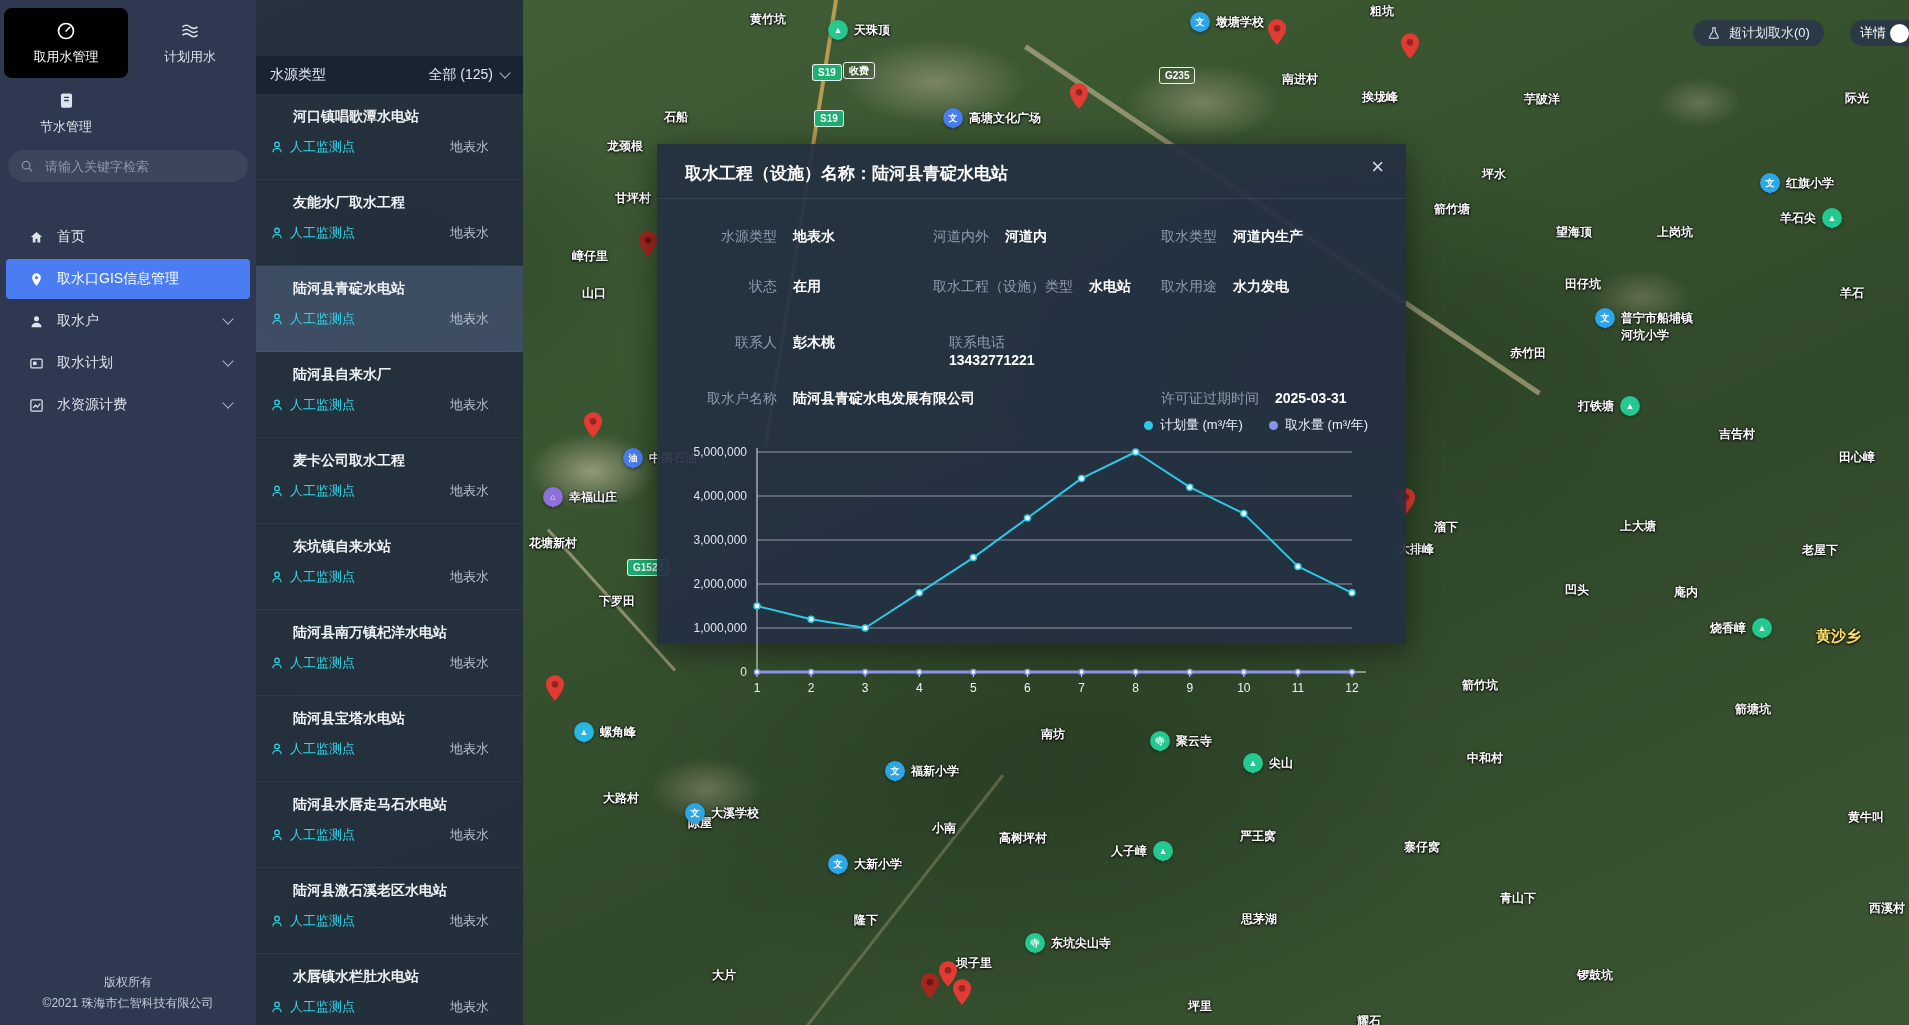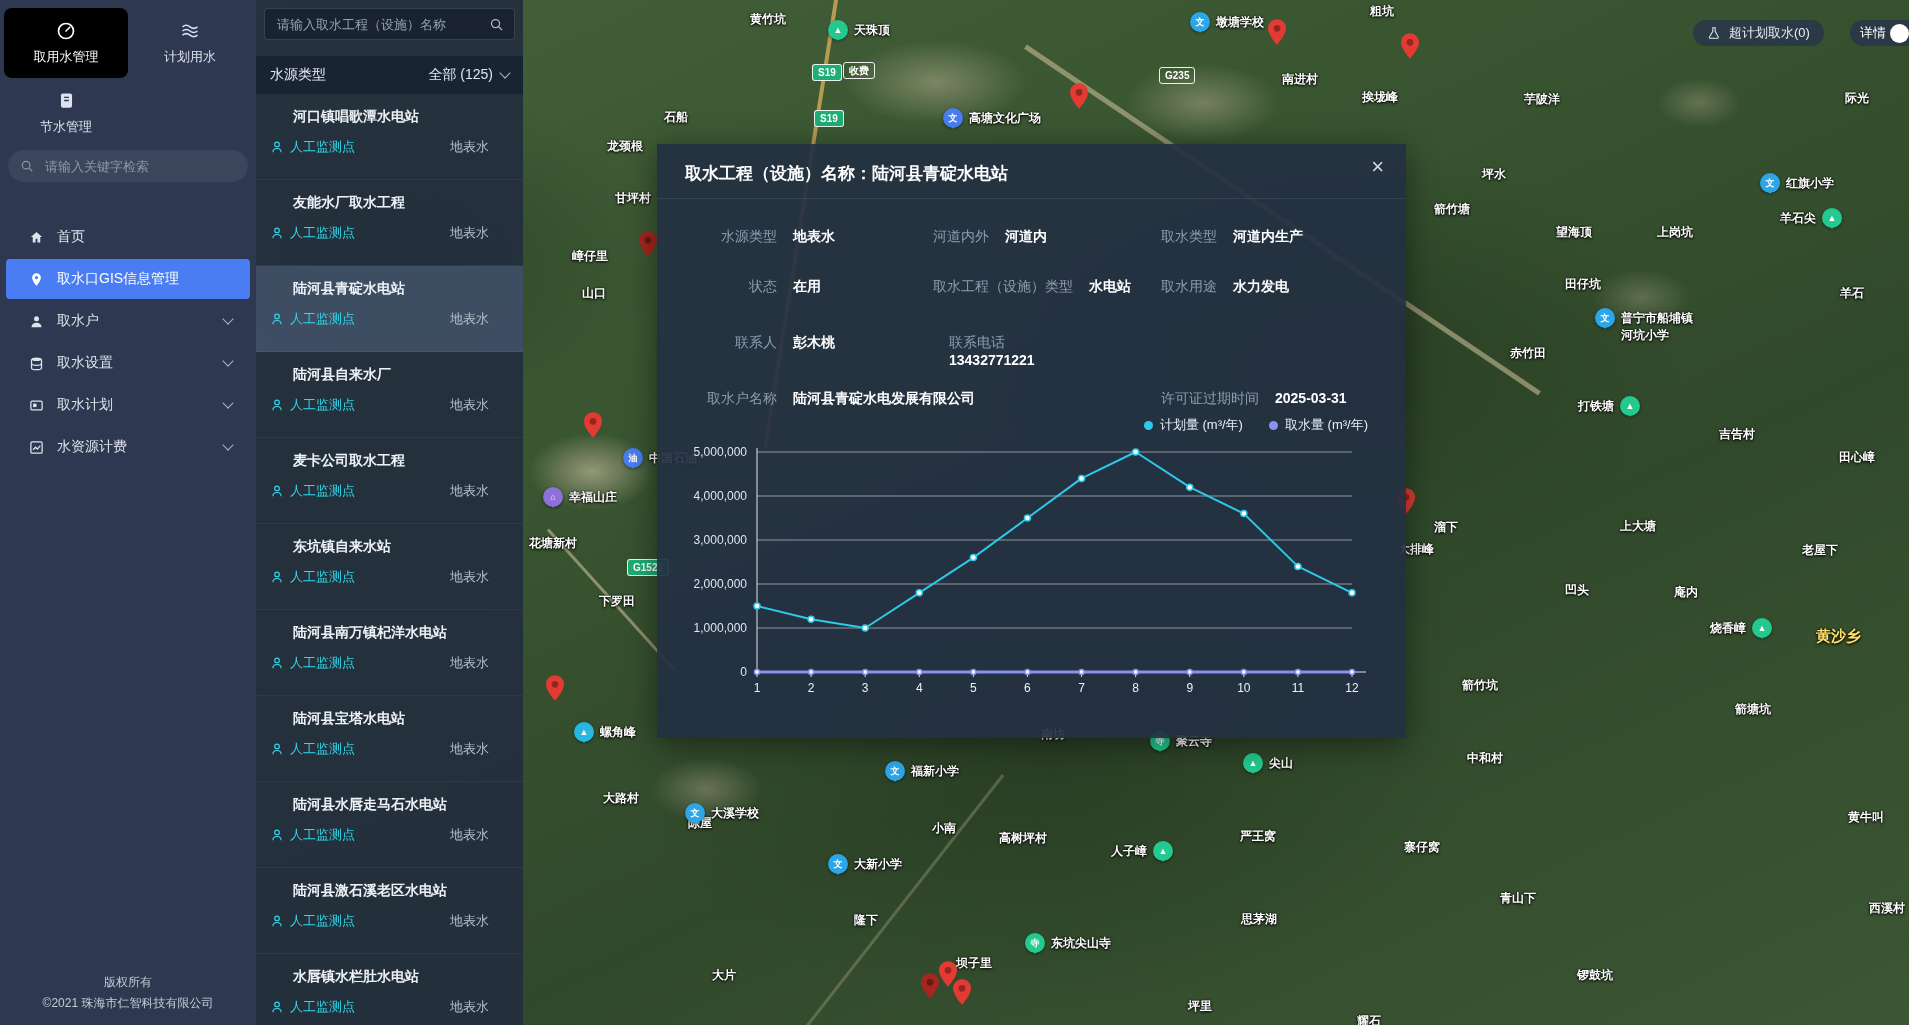--- a/index.html
+++ b/index.html
@@ -71,21 +71,21 @@
       display:flex;align-items:center;padding:0 14px;color:#e7ecf3;font-size:14px;}
   #panel-header .ph-filter{margin-left:auto;display:flex;align-items:center;gap:8px;color:#dfe5ee;cursor:pointer;}
   #station-list{position:absolute;left:0;top:94px;right:0;bottom:0;overflow:hidden;}
   .st-item{height:86px;box-sizing:border-box;padding:14px 14px 0;border-bottom:1px solid rgba(255,255,255,.05);cursor:pointer;}
   .st-item.active{background:rgba(84,102,132,.55);}
   .st-name{color:#eef2f7;font-size:14px;font-weight:bold;margin-bottom:12px;white-space:nowrap;margin-left:23px;}
   .st-meta{display:flex;align-items:center;}
   .st-mon{display:flex;align-items:center;gap:6px;color:#33d6ea;font-size:13px;}
   .st-type{margin-left:auto;color:#b6c0cd;font-size:13px;padding-right:20px;}
   
-  #modal{position:absolute;left:657px;top:144px;width:749px;height:594px;background:rgba(36,47,66,.93);
+  #modal{position:absolute;left:657px;top:144px;width:749px;height:500px;background:rgba(36,47,66,.93);
       border-radius:0;box-shadow:0 6px 30px rgba(0,0,0,.45);z-index:20;}
   #modal-title{position:absolute;left:28px;top:18px;color:#fff;font-size:17px;font-weight:600;}
   #modal-close{position:absolute;right:22px;top:12px;color:#d5dbe6;font-size:22px;cursor:pointer;line-height:1;}
   #modal-divider{position:absolute;left:0;top:54px;width:100%;height:1px;background:rgba(255,255,255,.08);}
   .fcell{position:absolute;display:flex;align-items:baseline;font-size:14px;white-space:nowrap;}
   .flabel{color:#8e9cb0;}
   .flabel.w{display:inline-block;width:92px;text-align:right;}
   .fvalue{color:#fff;font-weight:600;margin-left:16px;}
   #chart-legend{position:absolute;right:38px;top:272px;display:flex;gap:26px;align-items:center;}
   .lg-item{display:flex;align-items:center;gap:7px;color:#e8eef6;font-size:13px;}
@@ -291,31 +291,20 @@
             <circle cx="12" cy="7.5" r="4" fill="currentColor"></circle>
             <path d="M4 21c0-4.4 3.6-7 8-7s8 2.6 8 7z" fill="currentColor"></path>
           </svg>
         </span>
         <span class="mlab">取水户</span>
         <span class="chev"></span>
       </div>
       <div class="mitem">
         <span class="micon">
           <svg viewBox="0 0 24 24" width="15" height="15">
-            <ellipse cx="12" cy="5" rx="8" ry="2.8" fill="currentColor"></ellipse>
-            <path d="M4 5v14c0 1.6 3.6 2.9 8 2.9s8-1.3 8-2.9V5" fill="none" stroke="currentColor" stroke-width="2"></path>
-            <path d="M4 12c0 1.6 3.6 2.9 8 2.9s8-1.3 8-2.9" fill="none" stroke="currentColor" stroke-width="2"></path>
-          </svg>
-        </span>
-        <span class="mlab">取水设置</span>
-        <span class="chev"></span>
-      </div>
-      <div class="mitem">
-        <span class="micon">
-          <svg viewBox="0 0 24 24" width="15" height="15">
             <rect x="3" y="5" width="18" height="14" rx="2" fill="none" stroke="currentColor" stroke-width="2"></rect>
             <rect x="6.5" y="9" width="5.5" height="5.5" fill="currentColor"></rect>
           </svg>
         </span>
         <span class="mlab">取水计划</span>
         <span class="chev"></span>
       </div>
       <div class="mitem">
         <span class="micon">
           <svg viewBox="0 0 24 24" width="15" height="15">
@@ -327,29 +316,20 @@
         <span class="chev"></span>
       </div>
     </div>
   <div id="side-footer">
     <div>版权所有</div>
     <div>©2021 珠海市仁智科技有限公司</div>
   </div>
 </div>
 
 <div id="panel">
-  <div id="panel-search">
-    <input placeholder="请输入取水工程（设施）名称" style="">
-    <span style="display:flex;">
-      <svg viewBox="0 0 24 24" width="15" height="15">
-          <circle cx="10.5" cy="10.5" r="6.5" fill="none" stroke="#aab6c8" stroke-width="2"></circle>
-          <path d="M15.5 15.5L21 21" stroke="#aab6c8" stroke-width="2"></path>
-        </svg>
-    </span>
-  </div>
   <div id="panel-header">
     <span>水源类型</span>
     <span class="ph-filter">
       <span>全部 (125)</span>
       <span class="chev"></span>
     </span>
   </div>
   <div id="station-list">
       <div class="st-item">
         <div class="st-name">河口镇唱歌潭水电站</div>

